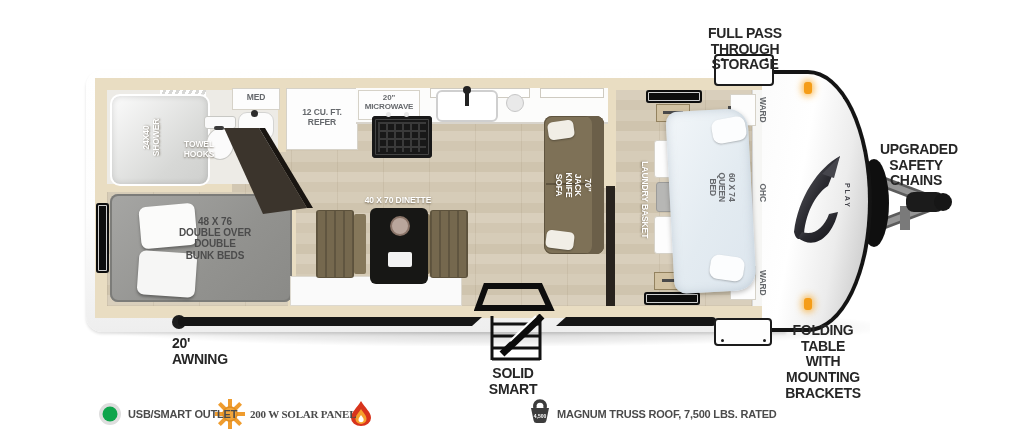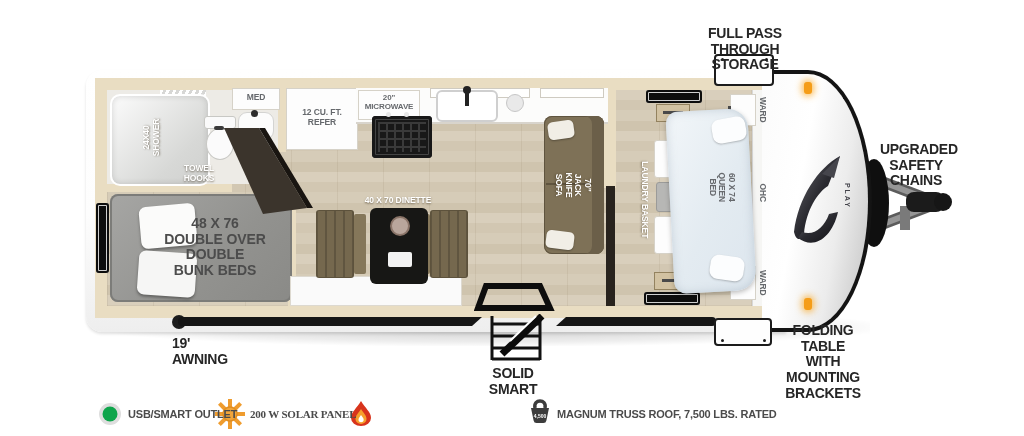--- a/index.html
+++ b/index.html
@@ -20,21 +20,21 @@
   .wall{background:#e9ddc2;z-index:2;}
   #floor{left:107px;top:90px;width:657px;height:216px;z-index:2;
     background:
       repeating-linear-gradient(90deg,rgba(120,100,70,.10) 0 1px,transparent 1px 46px),
       repeating-linear-gradient(180deg,#d9cfbc 0 10px,#d2c7b2 10px 20px,#d6ccb8 20px 31px,#cfc4ae 31px 41px);}
   
   .lbl{position:absolute;font-weight:bold;text-align:center;white-space:pre-line;line-height:1.12;z-index:6;}
   .callout{font-size:14px;color:#262626;letter-spacing:-0.3px;}
   .inw{font-size:8.5px;color:#fff;text-shadow:0 1px 2px rgba(60,48,28,.6);letter-spacing:-0.1px;}
   .ing{font-size:8.5px;color:#66696d;letter-spacing:-0.1px;}
-  .ind{font-size:14px;color:#4c4c4c;letter-spacing:-0.1px;}
+  .ind{font-size:10px;color:#4c4c4c;letter-spacing:-0.1px;}
   .anchor{width:0;height:0;overflow:visible;display:flex;align-items:center;justify-content:center;}
   .anchor>span{display:block;white-space:pre-line;}
   .rot90>span{transform:rotate(90deg);}
   .rotm90>span{transform:rotate(-90deg);}
   .legend-lbl{font-size:11px;color:#4b4b4b;letter-spacing:-0.2px;white-space:nowrap;}
   
   .white-box{background:#fdfdfd;border:1px solid #d6d2c8;box-sizing:border-box;z-index:3;}
   .out-box{background:#fefefe;border:2px solid #1c1c1c;border-radius:4px;box-sizing:border-box;z-index:4;}
   .dot{width:3px;height:3px;border-radius:50%;background:#1c1c1c;z-index:5;}
   .window{background:#0d0d0d;border-radius:3px;z-index:4;box-shadow:inset 0 0 0 2px #0d0d0d,inset 0 0 0 3px #cfcfcf;}
@@ -78,21 +78,21 @@
 SHOWER</span></div>
 
   <div class="abs" style="left:204px;top:116px;width:30px;height:11px;background:#fafafa;border:1px solid #c8c8c4;border-radius:3px;z-index:4;"></div>
   <div class="abs" style="left:206px;top:128px;width:26px;height:30px;background:#fbfbfb;border:1px solid #c8c8c4;border-radius:50%;z-index:4;"></div>
   <div class="abs" style="left:214px;top:126px;width:10px;height:4px;background:#3a3a3a;border-radius:2px;z-index:5;"></div>
 
   <div class="abs white-box" style="left:232px;top:88px;width:48px;height:22px;"></div>
   <div class="lbl ing" style="left:232px;top:93px;width:48px;">MED</div>
   <div class="abs" style="left:238px;top:112px;width:34px;height:26px;background:#fcfcfc;border:1px solid #d4d4d2;border-radius:9px;z-index:4;"></div>
   <div class="abs" style="left:251px;top:110px;width:7px;height:7px;background:#2c2c2c;border-radius:50%;z-index:5;"></div>
-  <div class="lbl inw" style="left:176px;top:164px;width:46px;">TOWEL
+  <div class="lbl inw" style="left:176px;top:140px;width:46px;">TOWEL
 HOOKS</div>
   <div class="abs wall" style="left:278px;top:88px;width:8px;height:64px;"></div>
   <div class="abs wall" style="left:95px;top:182px;width:137px;height:10px;"></div>
 
   <svg class="abs" style="left:215px;top:122px;z-index:4;" width="120" height="100" viewBox="0 0 120 100">
     <polygon points="9,6 44,6 92,86 48,92" fill="#3b342c"></polygon>
     <polygon points="44,6 50,6 98,86 92,86" fill="#191511"></polygon>
   </svg>
 
   <div class="abs white-box" style="left:286px;top:88px;width:72px;height:62px;"></div>
@@ -232,21 +232,21 @@
   </svg>
 
   <div class="lbl callout" style="left:685px;top:26px;width:120px;">FULL PASS
 THROUGH STORAGE</div>
   <div class="lbl callout" style="left:778px;top:323px;width:90px;">FOLDING TABLE
 WITH MOUNTING
 BRACKETS</div>
   <div class="lbl callout" style="left:880px;top:142px;width:72px;">UPGRADED
 SAFETY
 CHAINS</div>
-  <div class="lbl callout" style="left:172px;top:336px;width:70px;text-align:left;">19' AWNING</div>
+  <div class="lbl callout" style="left:172px;top:336px;width:70px;text-align:left;">20' AWNING</div>
   <div class="lbl callout" style="left:473px;top:366px;width:80px;">SOLID SMART</div>
 
   <svg class="abs" style="left:98px;top:402px;" width="24" height="24" viewBox="0 0 24 24">
     <circle cx="12" cy="12" r="11" fill="#dedede"></circle>
       <circle cx="12" cy="12" r="7.5" fill="#0ea54b"></circle>
   </svg>
   <div class="lbl legend-lbl" style="left:128px;top:408px;text-align:left;">USB/SMART OUTLET</div>
 
   <svg class="abs" style="left:214px;top:398px;" width="32" height="32" viewBox="0 0 32 32">
     <g stroke="#ef9c2e" stroke-width="4">

